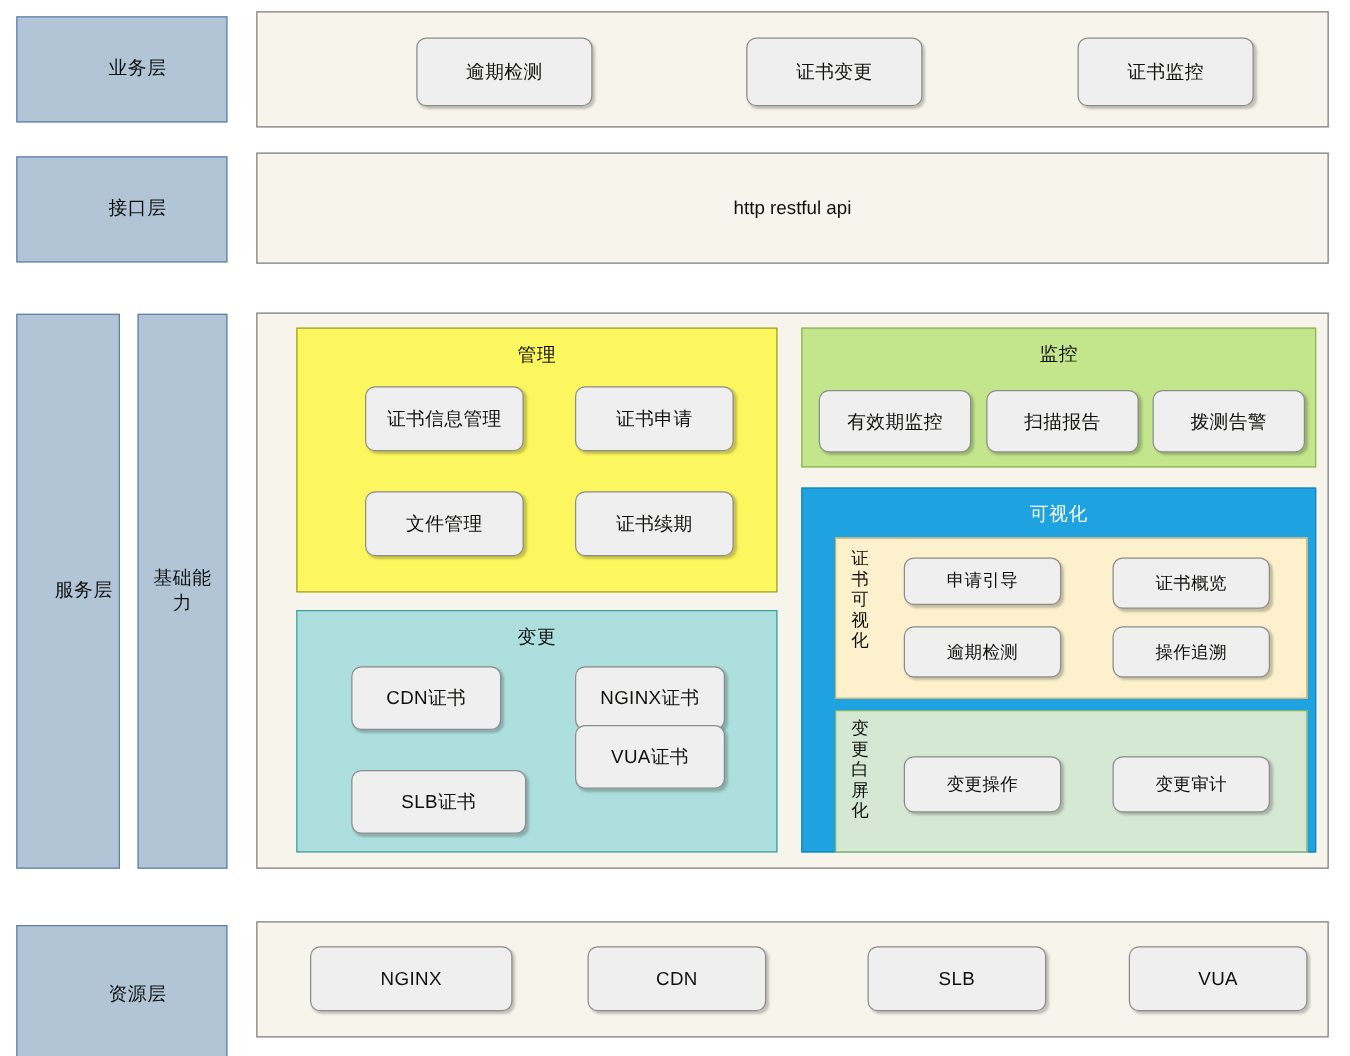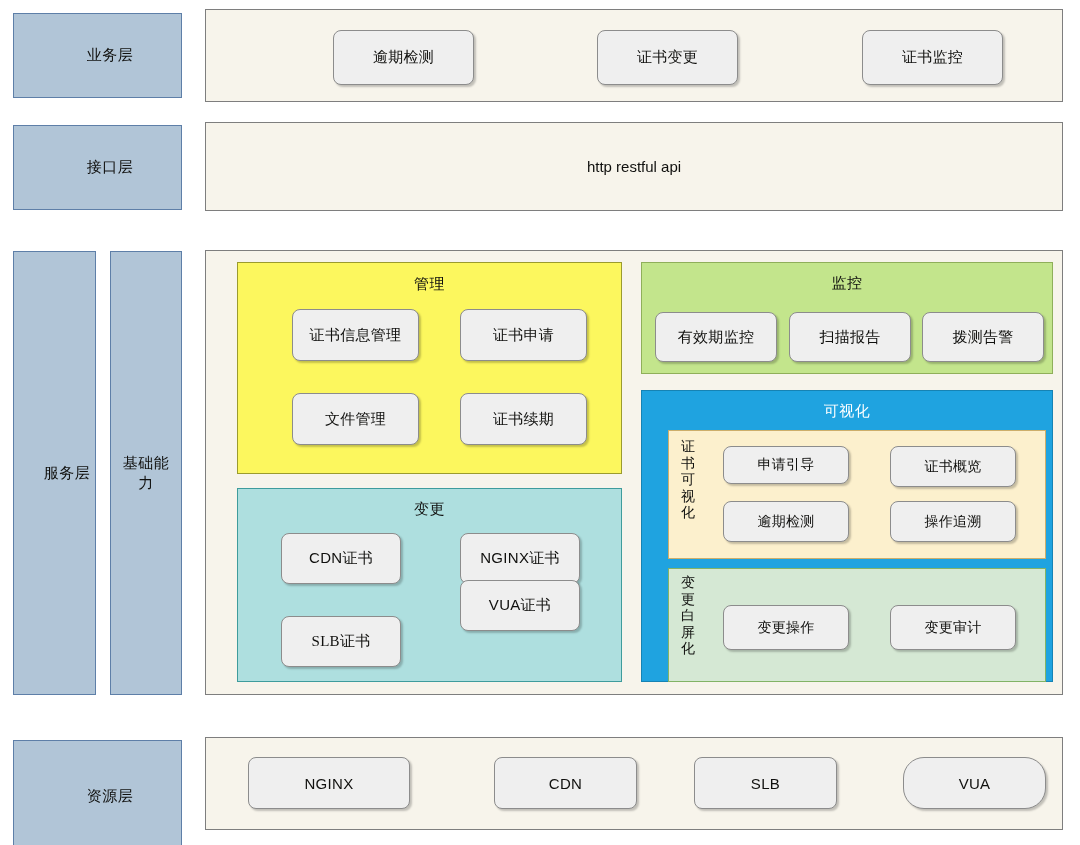--- a/index.html
+++ b/index.html
@@ -140,21 +140,21 @@
   <div class="node" style="left:292px; top:309px; width:127px; height:52px;">证书信息管理</div>
   <div class="node" style="left:460px; top:309px; width:127px; height:52px;text-align:center;">证书申请</div>
   <div class="node" style="left:292px; top:393px; width:127px; height:52px;">文件管理</div>
   <div class="node" style="left:460px; top:393px; width:127px; height:52px;">证书续期</div>
 
   <div class="group g-cyan" style="left:237px; top:488px; width:385px; height:194px;">
     <div class="group-title" style="top:11px;">变更</div>
   </div>
   <div class="node" style="left:281px; top:533px; width:120px; height:51px;">CDN证书</div>
   <div class="node" style="left:460px; top:533px; width:120px; height:51px;">NGINX证书</div>
-  <div class="node" style="left:281px; top:616px; width:120px; height:51px;font-family:Liberation Serif, serif;">SLB证书</div>
+  <div class="node" style="left:281px; top:616px; width:140px; height:51px;">SLB证书</div>
   <div class="node" style="left:460px; top:580px; width:120px; height:51px;">VUA证书</div>
 
   <div class="group g-green" style="left:641px; top:262px; width:412px; height:112px;">
     <div class="group-title" style="top:11px;">监控</div>
   </div>
   <div class="node" style="left:655px; top:312px; width:122px; height:50px;">有效期监控</div>
   <div class="node" style="left:789px; top:312px; width:122px; height:50px;">扫描报告</div>
   <div class="node" style="left:922px; top:312px; width:122px; height:50px;">拨测告警</div>
 
   <div class="group g-blue" style="left:641px; top:390px; width:412px; height:292px;">
@@ -183,17 +183,17 @@
     <span>化</span>
   </div>
   <div class="node small" style="left:723px; top:605px; width:126px; height:45px;">变更操作</div>
   <div class="node small" style="left:890px; top:605px; width:126px; height:45px;">变更审计</div>
 
   <div class="layer-label" style="left:13px; top:740px; width:169px; height:112px;">资源层</div>
 
   <div class="panel" style="left:205px; top:737px; width:858px; height:93px;"></div>
 
   <div class="node" style="left:248px; top:757px; width:162px; height:52px;">NGINX</div>
-  <div class="node" style="left:494px; top:757px; width:143px; height:52px;">CDN</div>
+  <div class="node" style="left:470px; top:757px; width:143px; height:52px;">CDN</div>
   <div class="node" style="left:694px; top:757px; width:143px; height:52px;">SLB</div>
-  <div class="node" style="left:903px; top:757px; width:143px; height:52px;border-radius:21px;">VUA</div>
+  <div class="node" style="left:903px; top:757px; width:143px; height:52px;">VUA</div>
 
 </div>
 
 </body></html>

